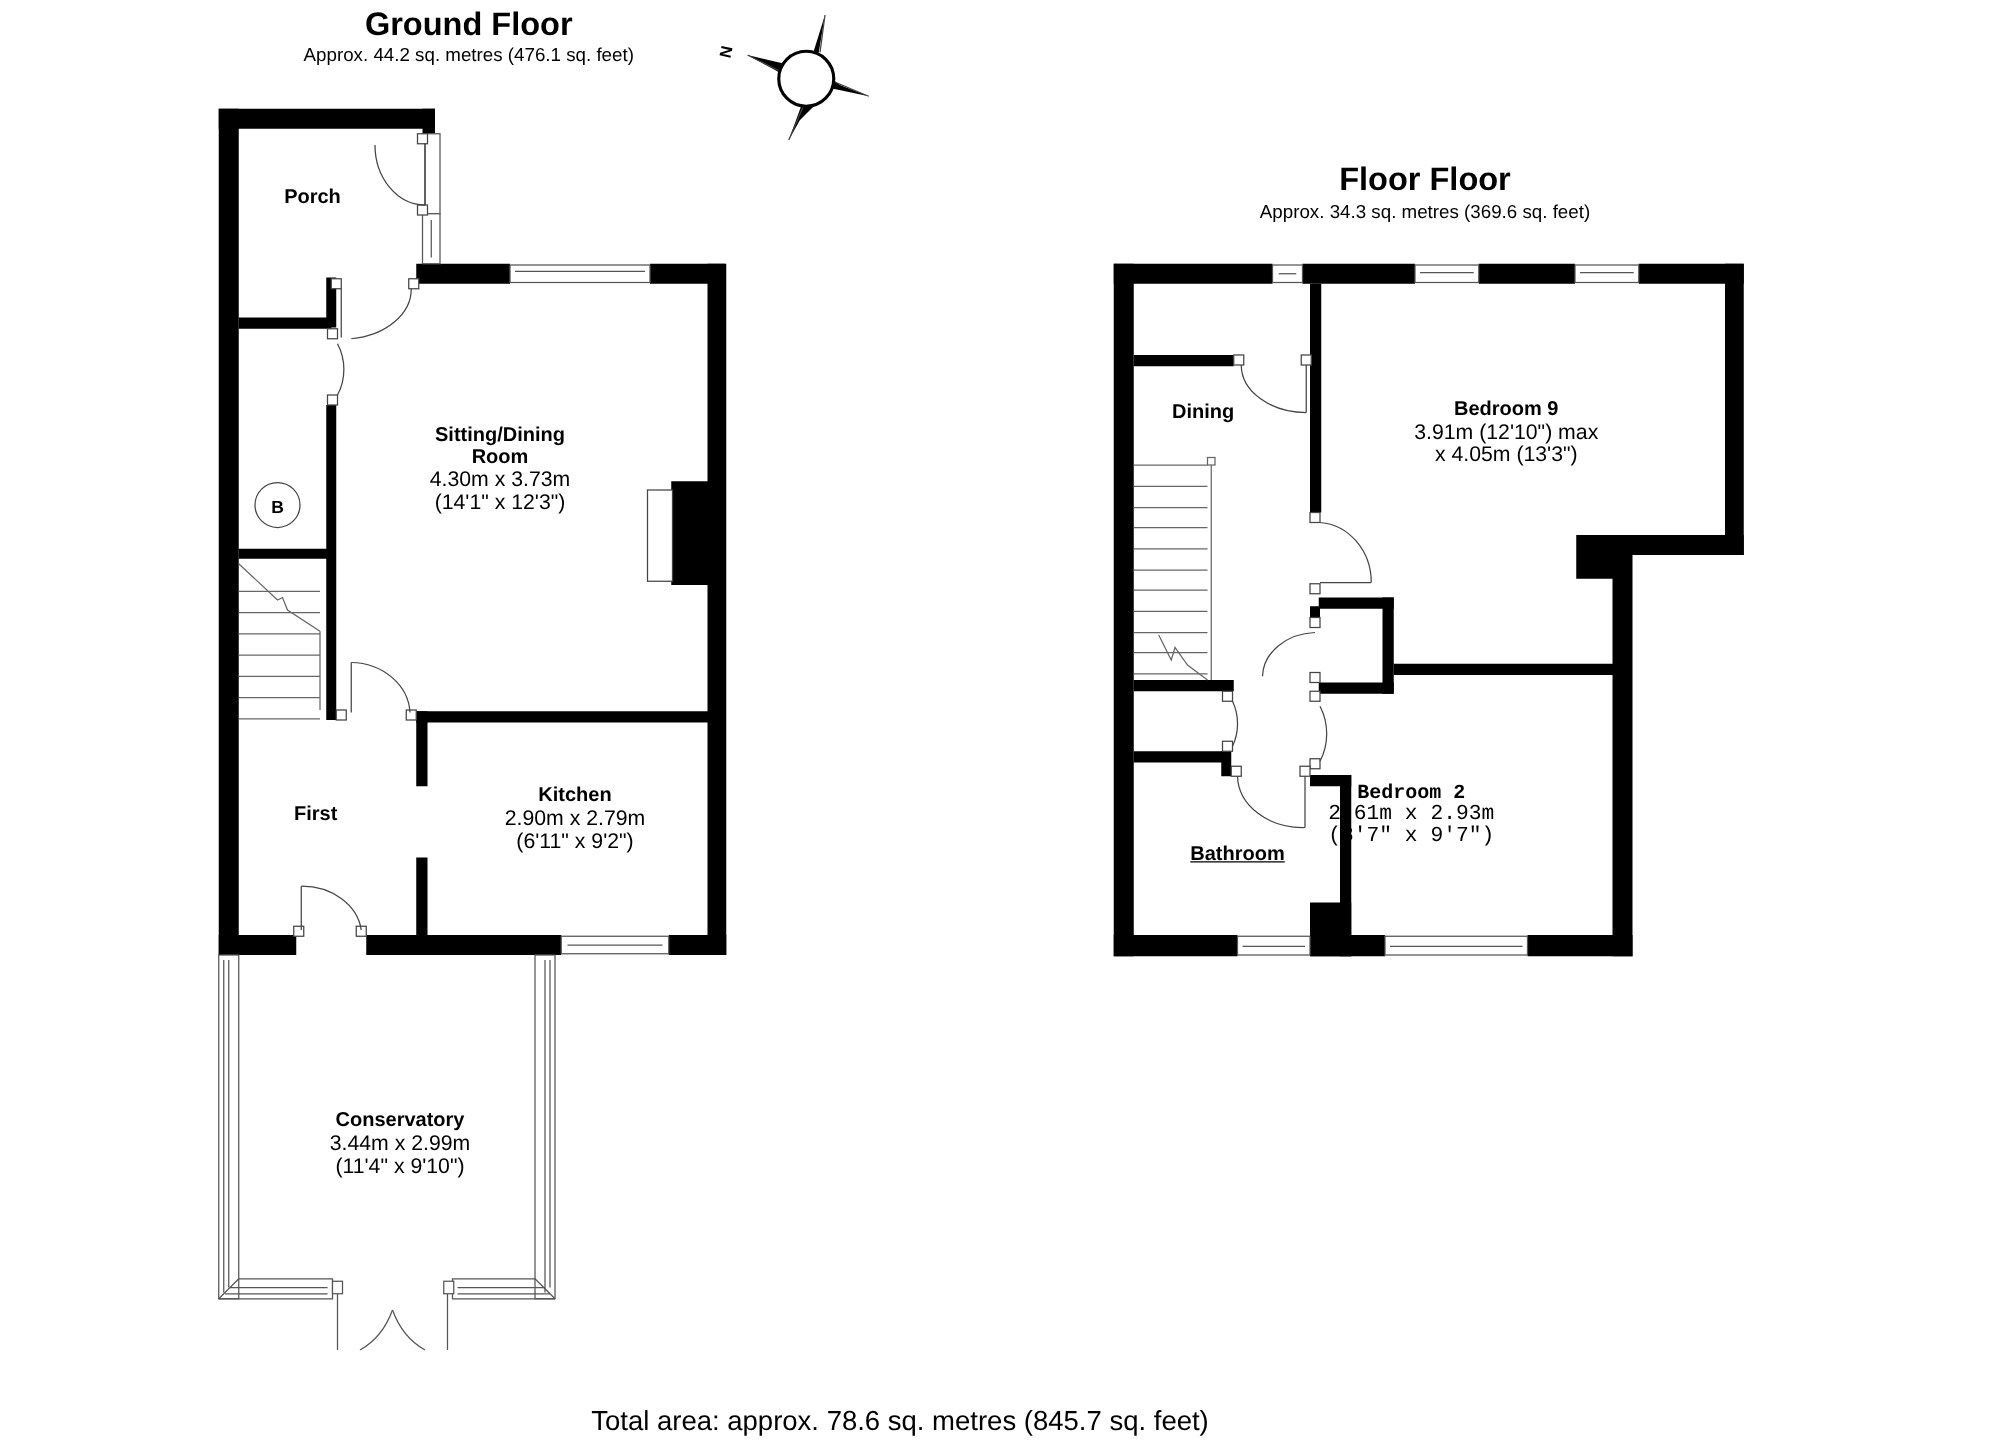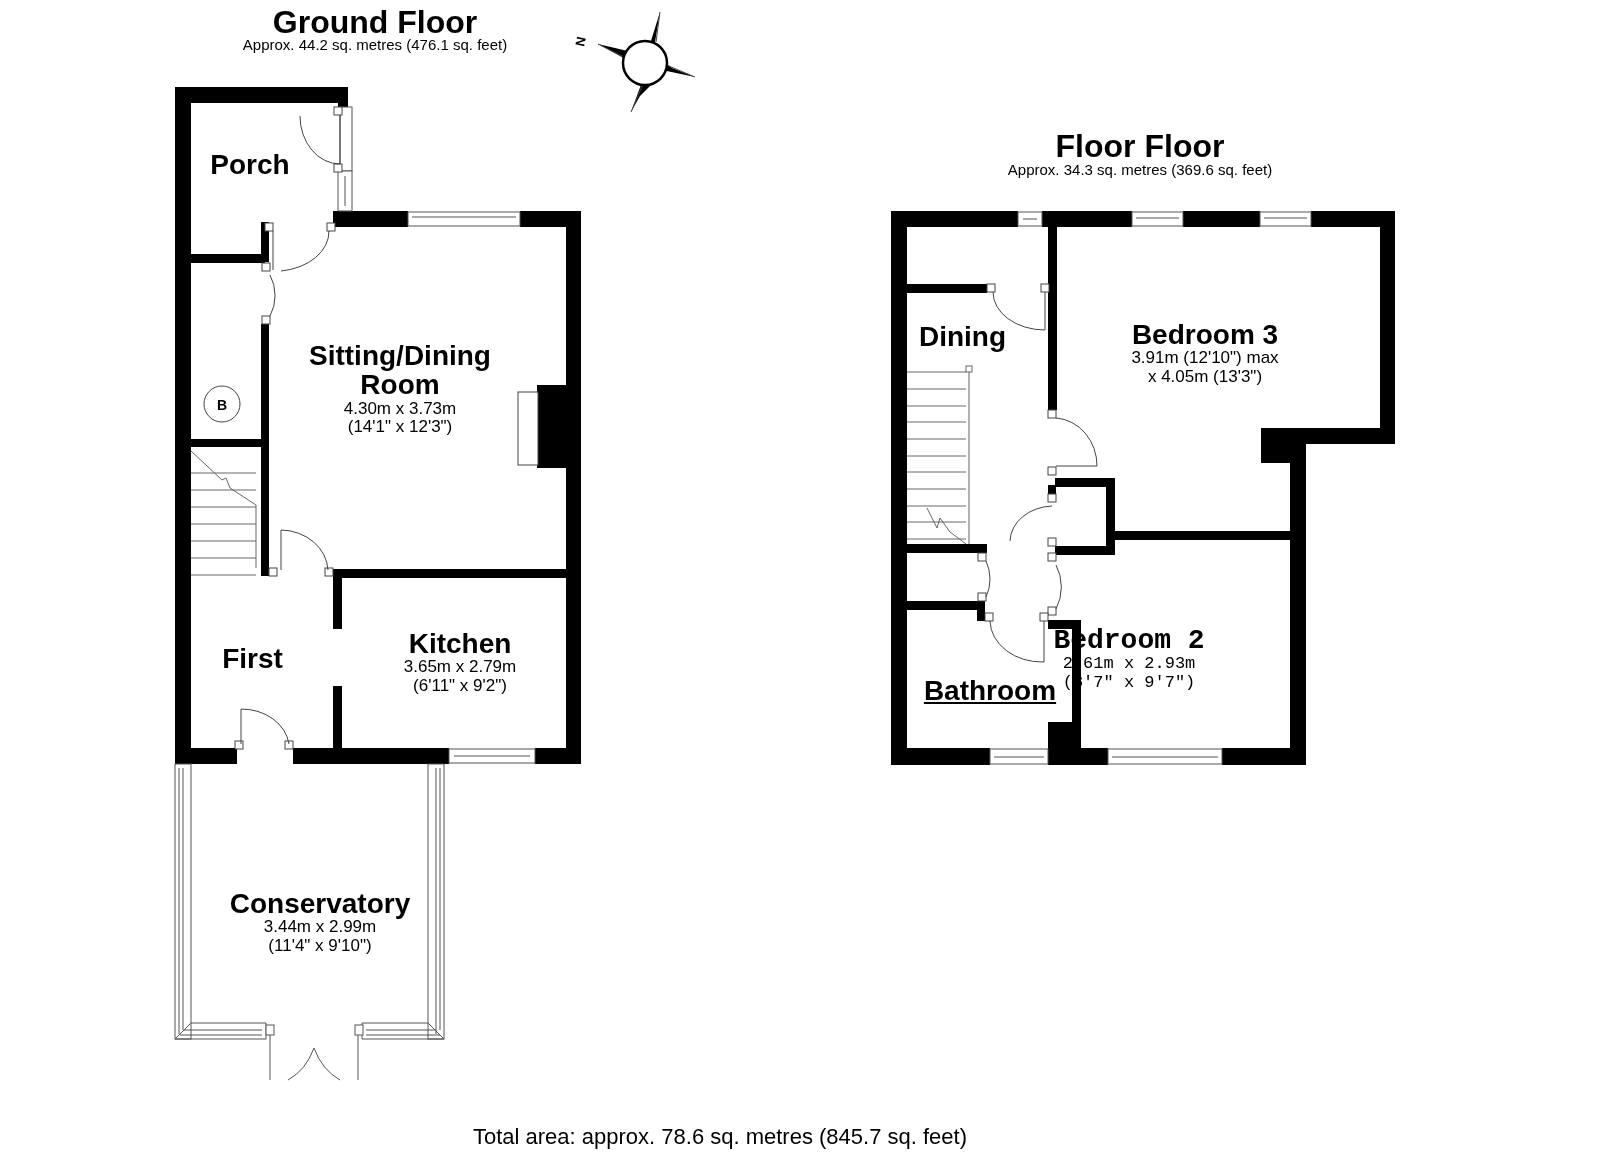--- a/index.html
+++ b/index.html
@@ -1,21 +1,21 @@
 <!DOCTYPE html>
 <html><head>
 <meta charset="utf-8">
 <style>
   html, body { margin: 0; padding: 0; background: #ffffff; }
   body { width: 1600px; height: 1163px; position: relative; overflow: hidden;
          font-family: "Liberation Sans", sans-serif; color: #000; }
-  .floor-title { position: absolute; font-weight: bold; font-size: 32px; text-align: center; white-space: nowrap; }
+  .floor-title { position: absolute; font-weight: bold; font-size: 26px; text-align: center; white-space: nowrap; }
   .floor-area { position: absolute; font-size: 15px; text-align: center; white-space: nowrap; }
   .room-label { position: absolute; text-align: center; white-space: nowrap; line-height: 1.05; }
-  .room-name { font-weight: bold; font-size: 28px; display: block; }
+  .room-name { font-weight: bold; font-size: 16px; display: block; }
   .room-dim { font-size: 17px; display: block; line-height: 1.1; }
   .total { position: absolute; left: 0; width: 1440px; top: 1124px; text-align: center; font-size: 22px; }
   svg.plan { position: absolute; left: 0; top: 0; }
   .wall { fill: #000; }
   .win { fill: #fff; stroke: #555; stroke-width: 1; }
   .thin { fill: none; stroke: #444; stroke-width: 1; }
   .jamb { fill: #fff; stroke: #444; stroke-width: 1; }
 </style>
 </head>
 <body>
@@ -255,34 +255,34 @@
   <span class="room-name">Sitting/Dining</span>
   <span class="room-name">Room</span>
   <span class="room-dim">4.30m x 3.73m</span>
   <span class="room-dim">(14'1" x 12'3")</span>
 </div>
 <div class="room-label" style="left:210px; width:85px; top:644px;">
   <span class="room-name">First</span>
 </div>
 <div class="room-label" style="left:360px; width:200px; top:629px;">
   <span class="room-name">Kitchen</span>
-  <span class="room-dim">3.65m x 2.79m</span>
+  <span class="room-dim">2.90m x 2.79m</span>
   <span class="room-dim">(6'11" x 9'2")</span>
 </div>
 <div class="room-label" style="left:220px; width:200px; top:889px;">
   <span class="room-name">Conservatory</span>
   <span class="room-dim">3.44m x 2.99m</span>
   <span class="room-dim">(11'4" x 9'10")</span>
 </div>
 
 <div class="room-label" style="left:905px; width:115px; top:322px;">
   <span class="room-name">Dining</span>
 </div>
 <div class="room-label" style="left:1090px; width:230px; top:320px;">
-  <span class="room-name">Bedroom 3</span>
+  <span class="room-name">Bedroom 9</span>
   <span class="room-dim">3.91m (12'10") max</span>
   <span class="room-dim">x 4.05m (13'3")</span>
 </div>
 <div class="room-label" style="left:915px; width:150px; top:676px;text-decoration:underline;">
   <span class="room-name">Bathroom</span>
 </div>
 <div class="room-label" style="left:1029px; width:200px; top:626px;font-family:Liberation Mono, monospace;">
   <span class="room-name">Bedroom 2</span>
   <span class="room-dim">2.61m x 2.93m</span>
   <span class="room-dim">(8'7" x 9'7")</span>

